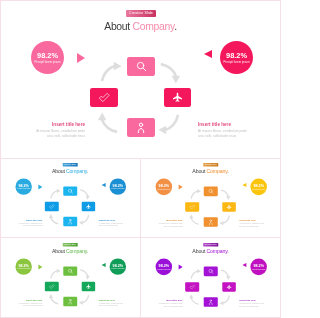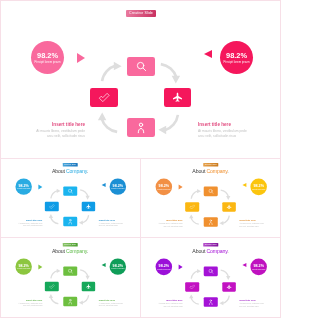--- a/index.html
+++ b/index.html
@@ -36,20 +36,21 @@
   .blk .p{margin:0;color:#c2c2c2;}
 </style>
 </head>
 <body>
 
 <div class="page" id="page">
     <div class="slide" style="left: 0px; top: 0px; width: 281px; height: 158px; border: none;">
       <div class="inner" style="transform: scale(1);">
         <div class="badge" style="left:126px;top:10px;width:30px;height:7px;background:linear-gradient(100deg,#ea7aa0,#c8305f);
         font-size:3.6px;line-height:7.2px;letter-spacing:.1px;">Creative Slide</div>
+        <div class="title" style="top:21.4px;font-size:10.4px;line-height:12px;letter-spacing:-0.3px;font-weight:500;"><span>About </span><span class="accent" style="color:#f78cae">Company</span><span>.</span></div>
         <div class="stat" style="left:31px;top:41px;width:33px;height:33px;background:#f9699d;">
         <div class="pct" style="font-size:7.4px;line-height:8px;">98.2%</div>
         <div class="cap" style="font-size:2.9px;line-height:4px;">Percipit lorem ipsum</div>
         </div>
         <div class="stat" style="left:220px;top:41px;width:33px;height:33px;background:#f5175c;">
         <div class="pct" style="font-size:7.4px;line-height:8px;">98.2%</div>
         <div class="cap" style="font-size:2.9px;line-height:4px;">Percipit lorem ipsum</div>
         </div>
         <div class="tri" style="left:76.6px;top:53.4px;border-top:5px solid transparent;border-bottom:5px solid transparent;border-left:8px solid #f9699d;"></div>
         <div class="tri" style="left:203.6px;top:50.4px;border-top:4.6px solid transparent;border-bottom:4.6px solid transparent;border-right:8.4px solid #f5175c;"></div>

